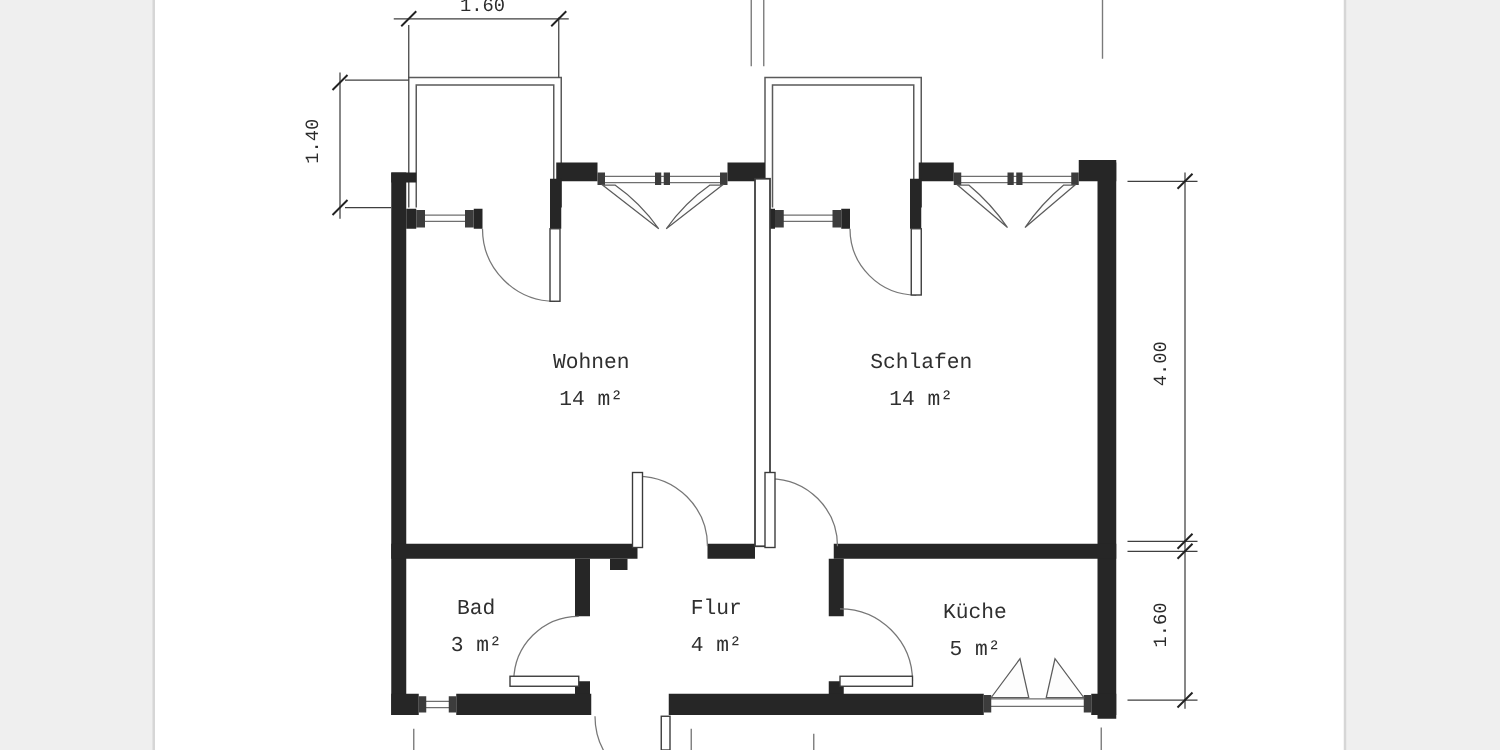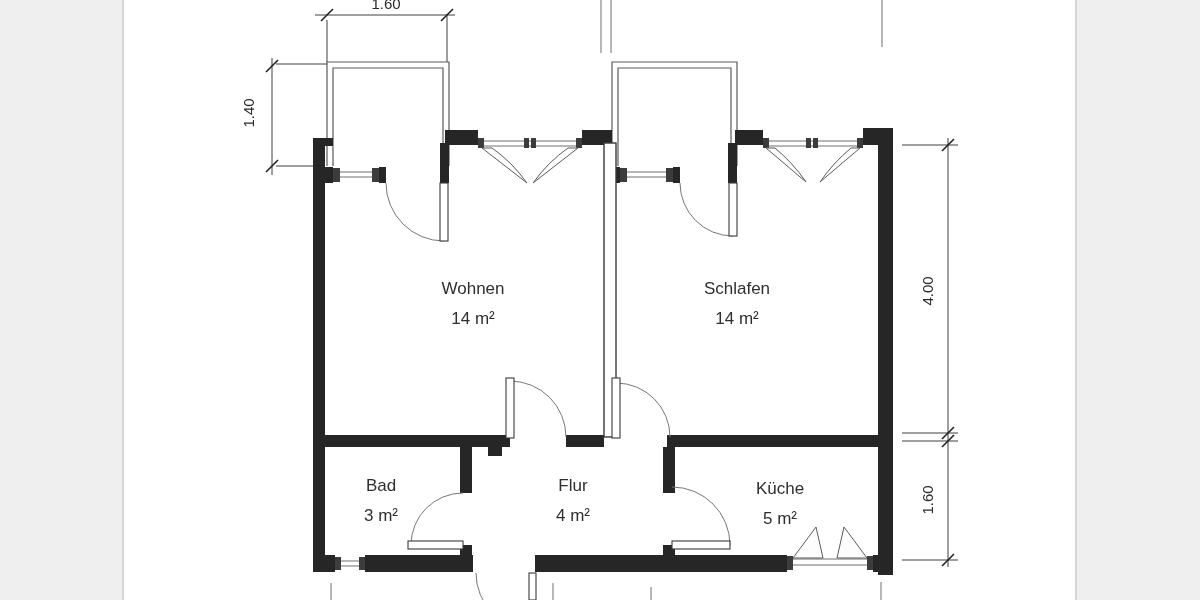--- a/index.html
+++ b/index.html
@@ -1,16 +1,16 @@
 <!DOCTYPE html>
 <html><head>
 <meta charset="utf-8">
 <style>
   html,body{margin:0;padding:0;width:1200px;height:600px;overflow:hidden;background:#eee;}
-  #stage{position:relative;width:1200px;height:600px;font-family:Liberation Sans, sans-serif;}
+  #stage{position:relative;width:1200px;height:600px;font-family:Liberation Mono, monospace;}
   svg{display:block;}
   .wall{fill:#262626;stroke:none;}
   .partition{fill:#ffffff;stroke:#3a3a3a;stroke-width:1.4;}
   .balcony{stroke:#5a5a5a;stroke-width:1.2;fill:none;}
   .glaze{stroke:#6f6f6f;stroke-width:1;fill:none;}
   .wpost{fill:#3c3c3c;stroke:none;}
   .leaf{fill:#ffffff;stroke:#3a3a3a;stroke-width:1.1;}
   .swing{stroke:#777;stroke-width:1;fill:none;}
   .casement{fill:#fdfdfd;stroke:#5c5c5c;stroke-width:1;}
   .dim{stroke:#3f3f3f;stroke-width:1;fill:none;}

